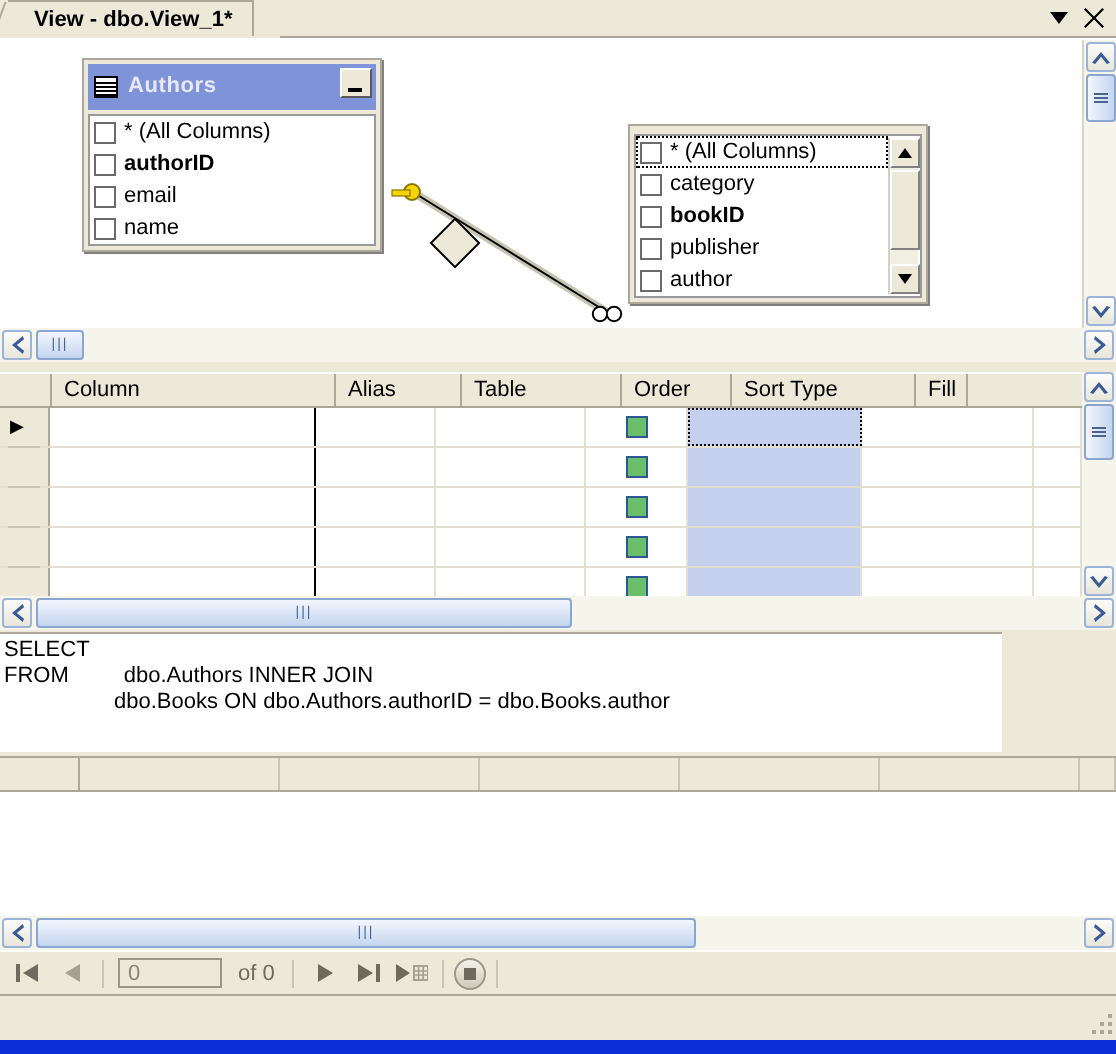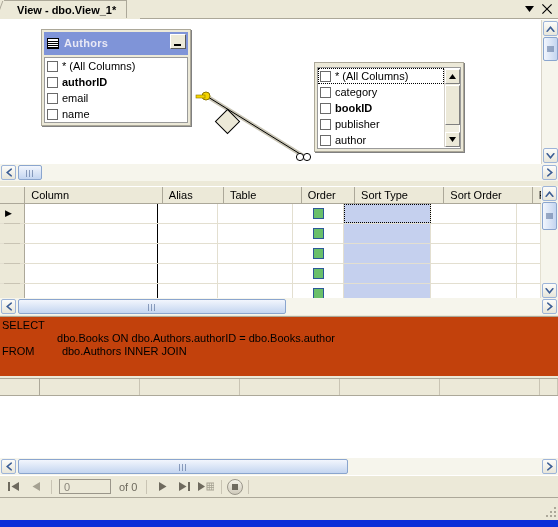--- a/index.html
+++ b/index.html
@@ -155,21 +155,21 @@
   .gc.sorttype{background:#c5d0ee;}
   .grow.sel .gc.sorttype{outline:1px dotted #000;outline-offset:-1px;}
   .outbox{
     width:11px;height:11px;border:1px solid #2b5797;background:#6abf6a;
     box-sizing:border-box;
   }
   .gridvsb{position:absolute;right:0;top:0;bottom:0;width:17px;background:#f6f5ec;box-sizing:border-box;}
 
   
   .sqlpane{
-    position:absolute;left:0;width:558px;background:#c2410c;
+    position:absolute;left:0;width:501px;background:#ffffff;
     border-top:1px solid #aca899;box-sizing:border-box;
     padding:2px 0 0 2px;overflow:hidden;
   }
   .sqlline{font-family:"Liberation Sans", sans-serif;font-size:11px;white-space:pre;line-height:13px;color:#000;}
 
   
   .respane{position:absolute;left:0;width:558px;background:#fff;box-sizing:border-box;}
   .res-topline{position:absolute;left:0;top:0;width:558px;height:2px;background:#ece9d8;border-bottom:1px solid #aca899;}
   .reshdr{
     position:absolute;left:0;top:3px;width:558px;height:17px;
@@ -360,21 +360,20 @@
   </div>
 
   <div class="gridpane" style="top:186px;height:112px;">
     <div class="gridhdr">
       <div class="gh first" style="width:26px;"></div>
       <div class="gh" style="width:142px;">Column</div>
       <div class="gh" style="width:63px;">Alias</div>
       <div class="gh" style="width:80px;">Table</div>
       <div class="gh" style="width:55px;">Order</div>
       <div class="gh" style="width:92px;">Sort Type</div>
-      <div class="gh" style="width:91px;">Sort Order</div>
       <div class="gh" style="width:26px;">Fill</div>
     </div>
 
     <div class="growsbox" style="top:18px;height:94px;">
       <div class="grow sel">
         <div class="gc rowhdr" style="width:26px;">
           <span class="rowmark">▶</span>
         </div>
         <div class="gc col-column" style="width:142px;"></div>
         <div class="gc" style="width:63px;"></div>
@@ -466,22 +465,22 @@
     </div>
     <div class="sbbtn" style="right:1px;left:auto;">
       <svg width="6" height="9" viewBox="0 0 6 9">
           <path d="M6 4.5 L0.6 9 L0 7.4 L3.6 4.5 L0 1.6 L0.6 0 Z" fill="#3a5c94"></path>
         </svg>
     </div>
   </div>
 
   <div class="sqlpane" style="top:316px;height:60px;">
     <div class="sqlline">SELECT</div>
+    <div class="sqlline">FROM         dbo.Authors INNER JOIN</div>
     <div class="sqlline">                  dbo.Books ON dbo.Authors.authorID = dbo.Books.author</div>
-    <div class="sqlline">FROM         dbo.Authors INNER JOIN</div>
   </div>
 
   <div class="respane" style="top:376px;height:82px;">
     <div class="res-topline"></div>
     <div class="reshdr">
       <div class="rh corner" style="width:40px;"></div>
       <div class="rh" style="width:100px;"></div>
       <div class="rh" style="width:100px;"></div>
       <div class="rh" style="width:100px;"></div>
       <div class="rh" style="width:100px;"></div>

